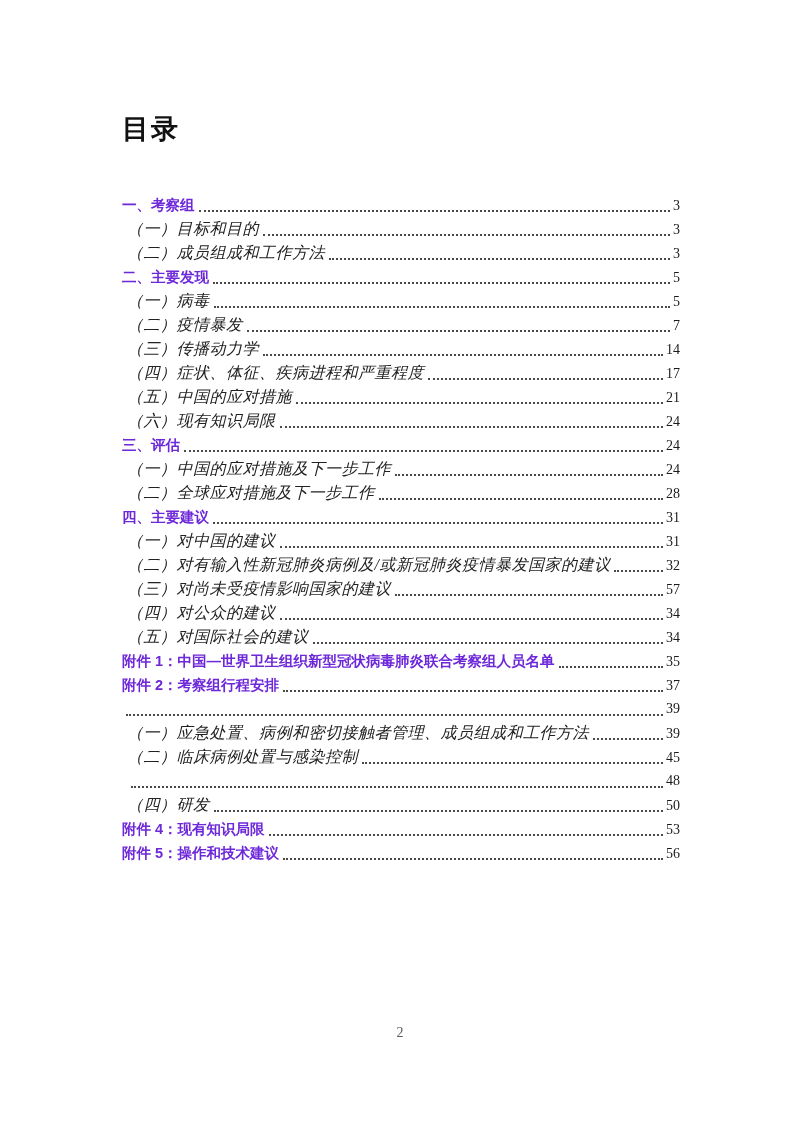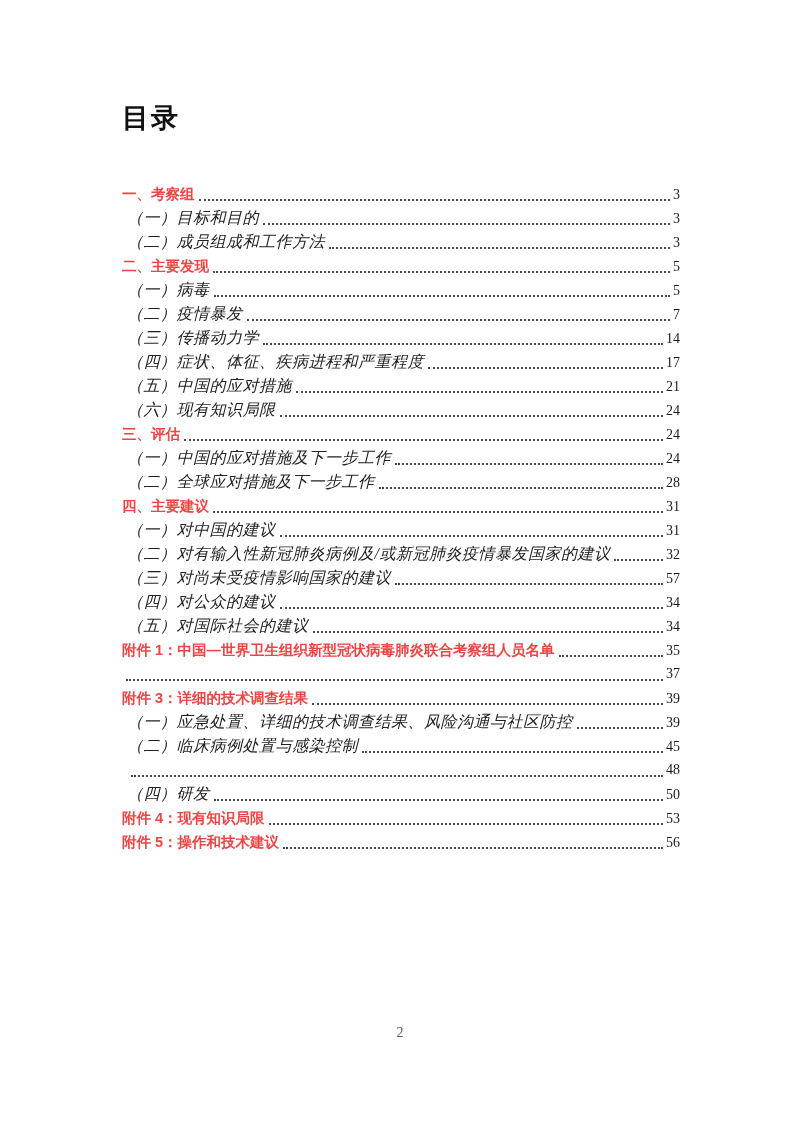--- a/index.html
+++ b/index.html
@@ -20,39 +20,39 @@
     position: absolute;
     left: 122px;
     top: 100px;
     width: 558px;
   }
   .doc-title {
     font-size: 27px;
     font-weight: bold;
     letter-spacing: 2px;
     color: #111;
-    margin: 0 0 46px 0;
+    margin: 11px 0 46px 0;
     font-family: "Liberation Sans", sans-serif;
   }
   .toc-list {
     width: 100%;
   }
   .toc-row {
     display: flex;
     align-items: baseline;
     height: 24px;
     line-height: 24px;
     white-space: nowrap;
     cursor: pointer;
   }
   .toc-row.level1 .toc-label {
     font-family: "Liberation Sans", sans-serif;
     font-weight: bold;
     font-size: 14.5px;
-    color: #ef4444;
+    color: #6d28d9;
   }
   .toc-row.level2 {
     padding-left: 5px;
   }
   .toc-row.level2 .toc-label {
     font-family: "Liberation Serif", serif;
     font-style: italic;
     font-size: 16px;
     color: #222;
     letter-spacing: 0.5px;
@@ -182,30 +182,30 @@
           <span class="toc-label">（五）对国际社会的建议</span>
           <span class="toc-leader"></span>
           <span class="toc-page">34</span>
         </div>
         <div class="toc-row level1">
           <span class="toc-label">附件 1：中国—世界卫生组织新型冠状病毒肺炎联合考察组人员名单</span>
           <span class="toc-leader"></span>
           <span class="toc-page">35</span>
         </div>
         <div class="toc-row level1">
+          <span class="toc-label">附件 2：考察组行程安排</span>
           <span class="toc-leader"></span>
           <span class="toc-page">37</span>
         </div>
         <div class="toc-row level1">
-          <span class="toc-label">附件 3：详细的技术调查结果</span>
           <span class="toc-leader"></span>
           <span class="toc-page">39</span>
         </div>
         <div class="toc-row level2">
-          <span class="toc-label">（一）应急处置、详细的技术调查结果、风险沟通与社区防控</span>
+          <span class="toc-label">（一）应急处置、病例和密切接触者管理、成员组成和工作方法</span>
           <span class="toc-leader"></span>
           <span class="toc-page">39</span>
         </div>
         <div class="toc-row level2">
           <span class="toc-label">（二）临床病例处置与感染控制</span>
           <span class="toc-leader"></span>
           <span class="toc-page">45</span>
         </div>
         <div class="toc-row level2">
           <span class="toc-leader"></span>

